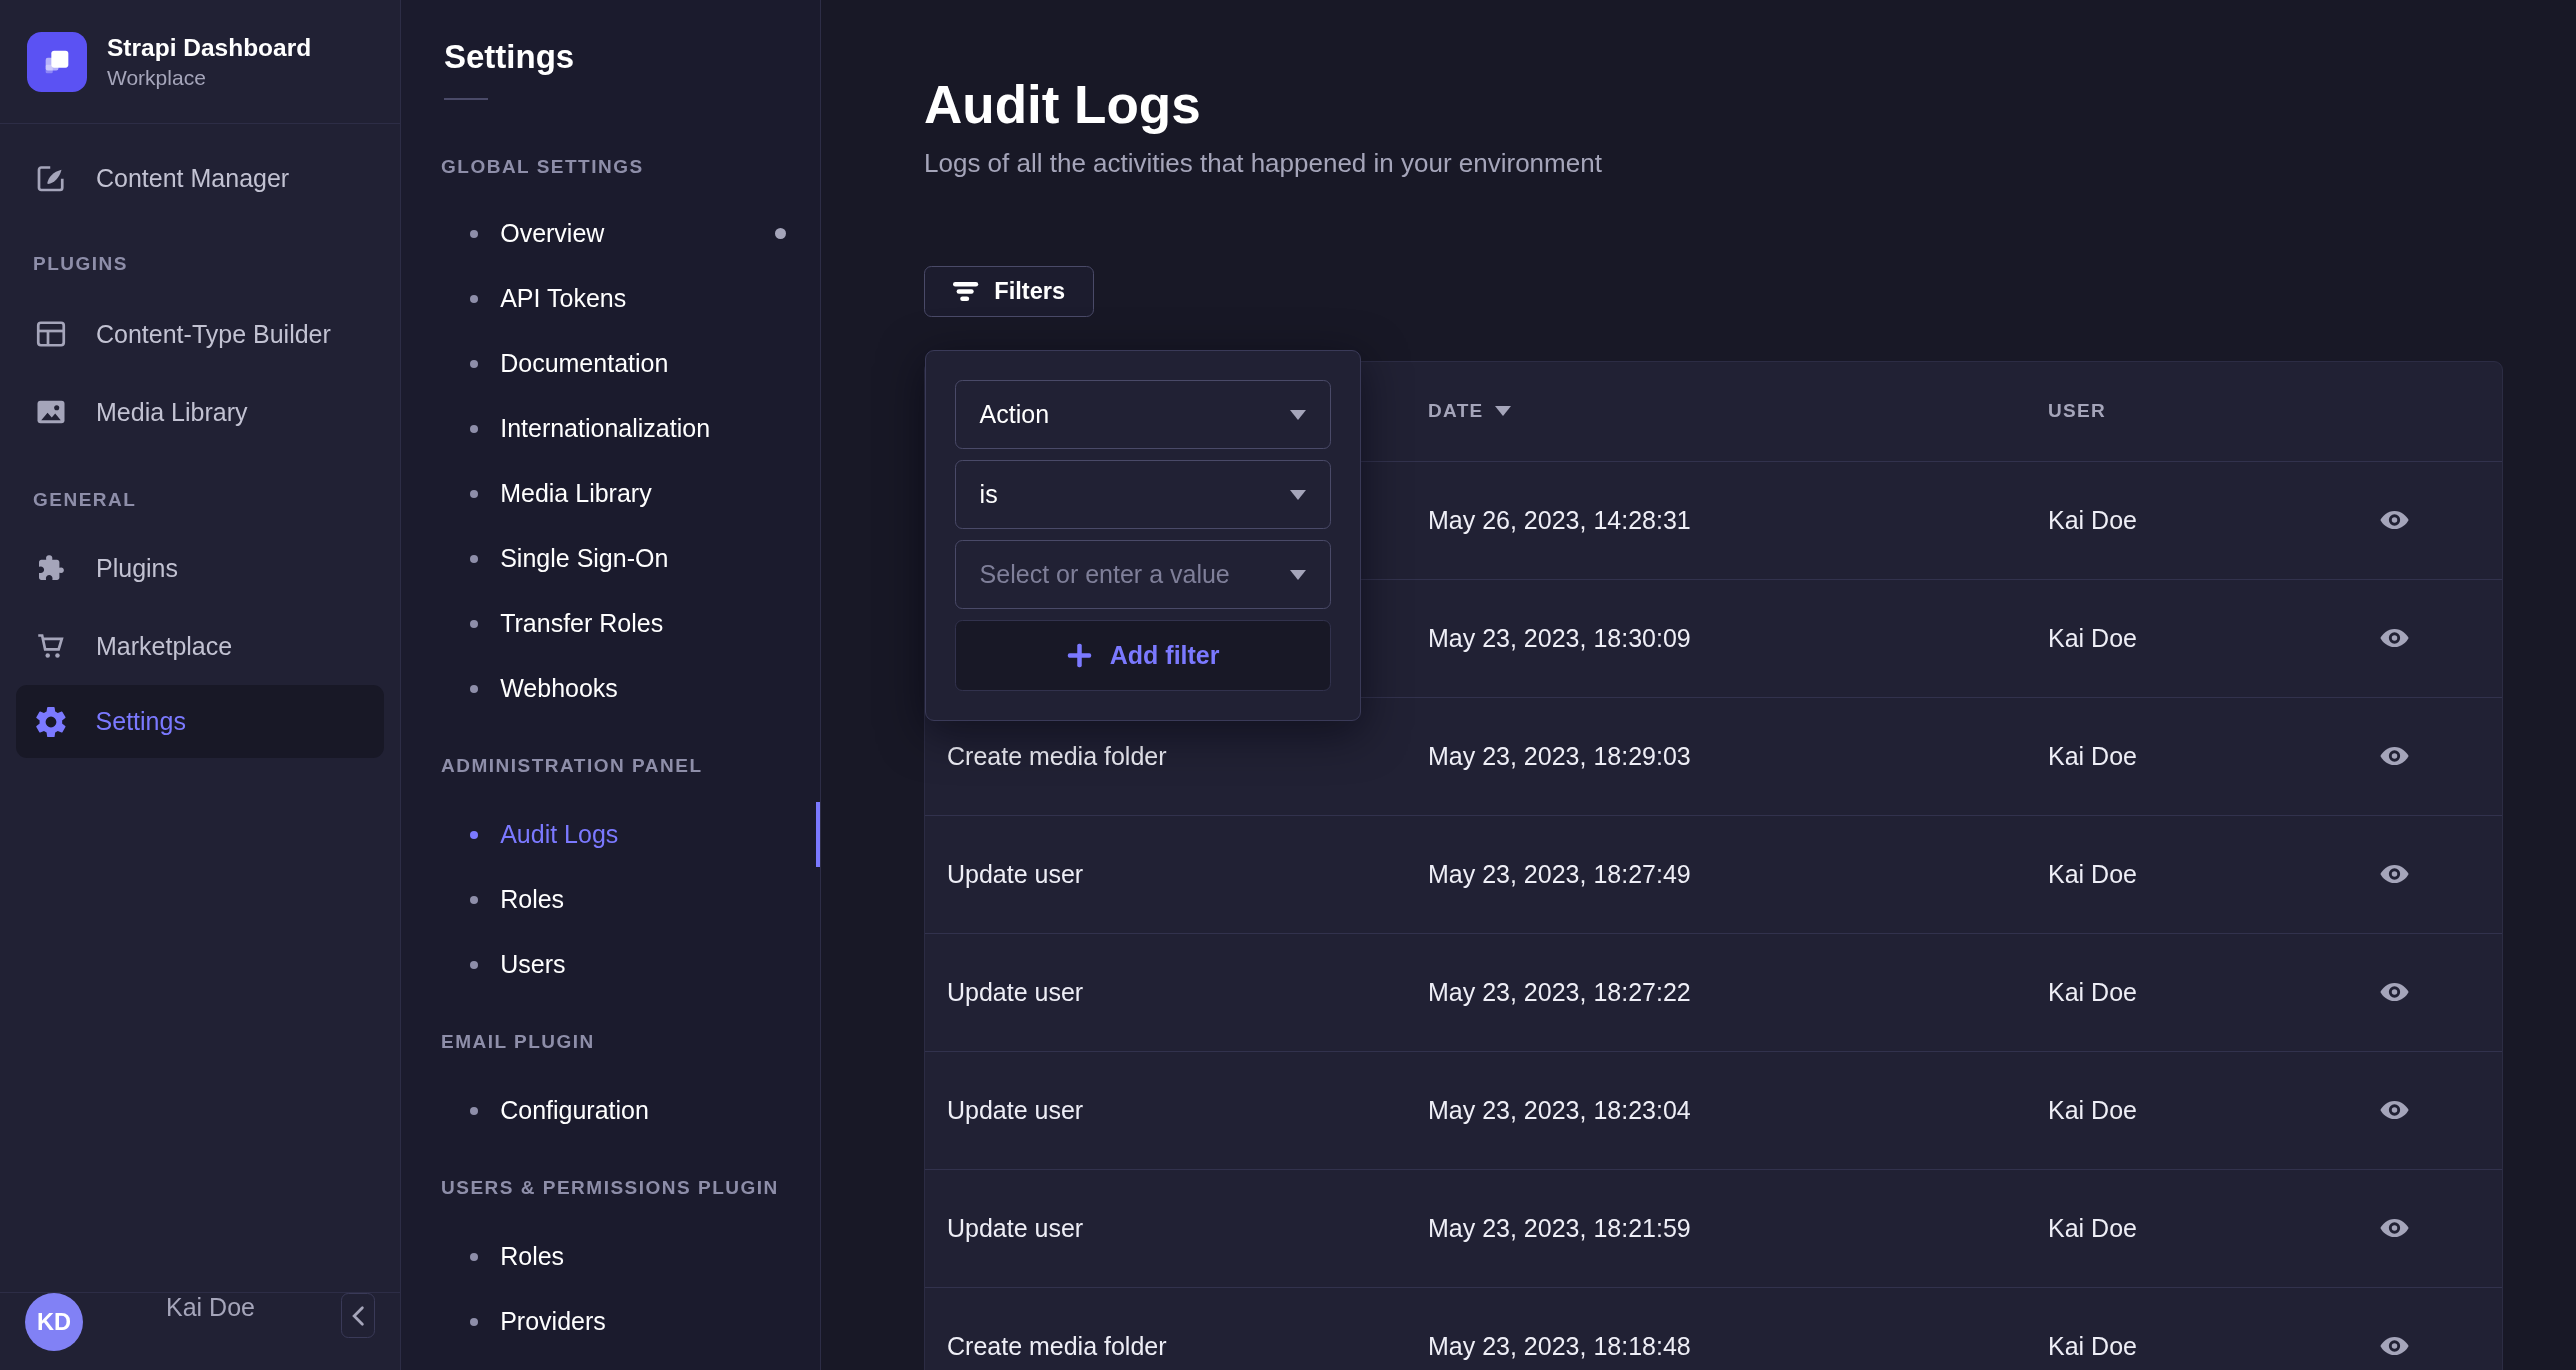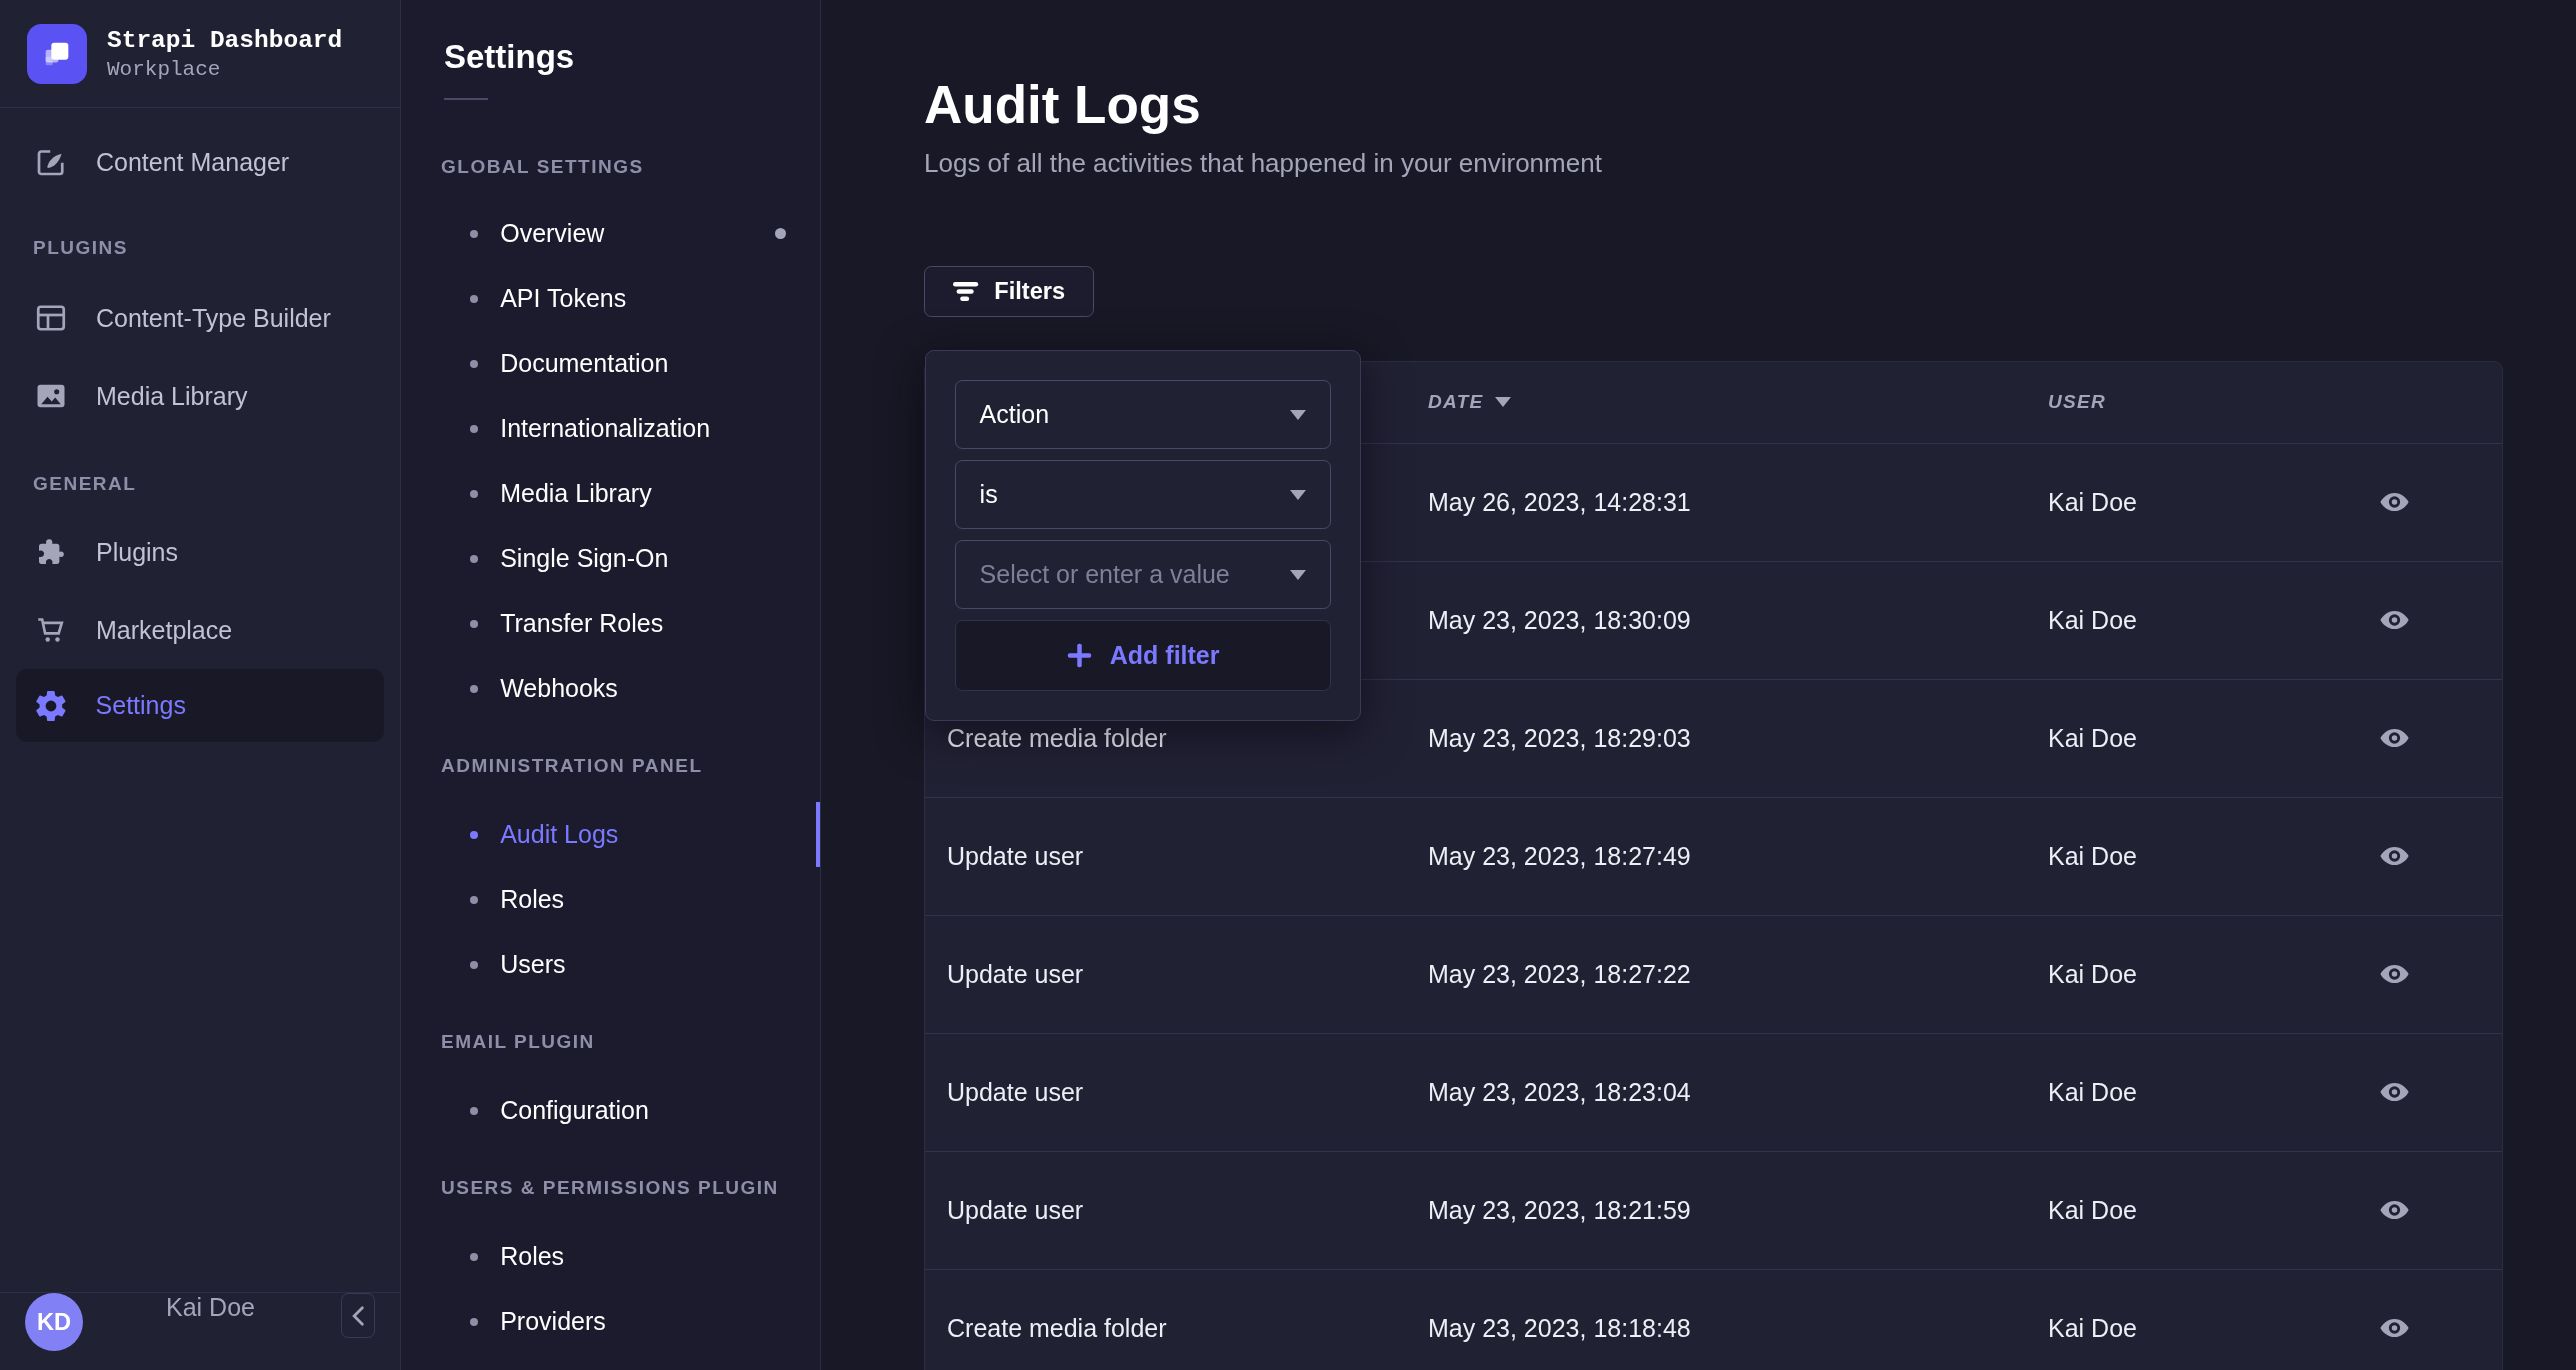--- a/index.html
+++ b/index.html
@@ -12,22 +12,22 @@
   }
   svg { display:block; }
 
   
   .sidebar {
     position:absolute; left:0; top:0; bottom:0; width:401px;
     background:#212134; border-right:0.9px solid #2d2d46;
     display:flex; flex-direction:column;
   }
   .brand {
-    height:108px; padding:0 27px; display:flex; align-items:center; gap:20px;
-    border-bottom:0.9px solid #2d2d46; flex:none;font-family:Liberation Mono, monospace;
+    height:124px; padding:0 27px; display:flex; align-items:center; gap:20px;
+    border-bottom:0.9px solid #2d2d46; flex:none;
   }
   .logo-badge {
     width:60px; height:60px; border-radius:14.5px; background:#5b52f3;
     display:flex; align-items:center; justify-content:center; flex:none;
   }
   .brand-title { font-size:24.5px; font-weight:700; color:#ffffff; line-height:1.2; }
   .brand-sub { font-size:21px; color:#a5a5ba; margin-top:3.6px; }
 
   .side-item {
     height:78px; display:flex; align-items:center; gap:27px;
@@ -108,21 +108,21 @@
 
   
   .card {
     margin-top:44px; height:1088px; background:#212134;
     border:0.9px solid #2c2c44; border-radius:9px;
   }
   .trow {
     display:grid; grid-template-columns:503px 620px 299px 1fr;
     align-items:center; height:118px; border-bottom:0.9px solid #32324d;
   }
-  .trow.head { height:82px;font-style:italic; }
+  .trow.head { height:100px; }
   .th {
     font-size:19px; font-weight:700; letter-spacing:1.3px; color:#a5a5ba;
     display:flex; align-items:center; gap:11px;
   }
   .td { font-size:25px; color:#eeeef6; }
   .c1 { padding-left:22px; }
   .eye-cell { display:flex; justify-content:flex-end; padding-right:87px; }
   .eye-btn { background:none; border:none; cursor:pointer; padding:5.4px; }
   .tri-down {
     width:0; height:0; border-left:8.2px solid transparent;

